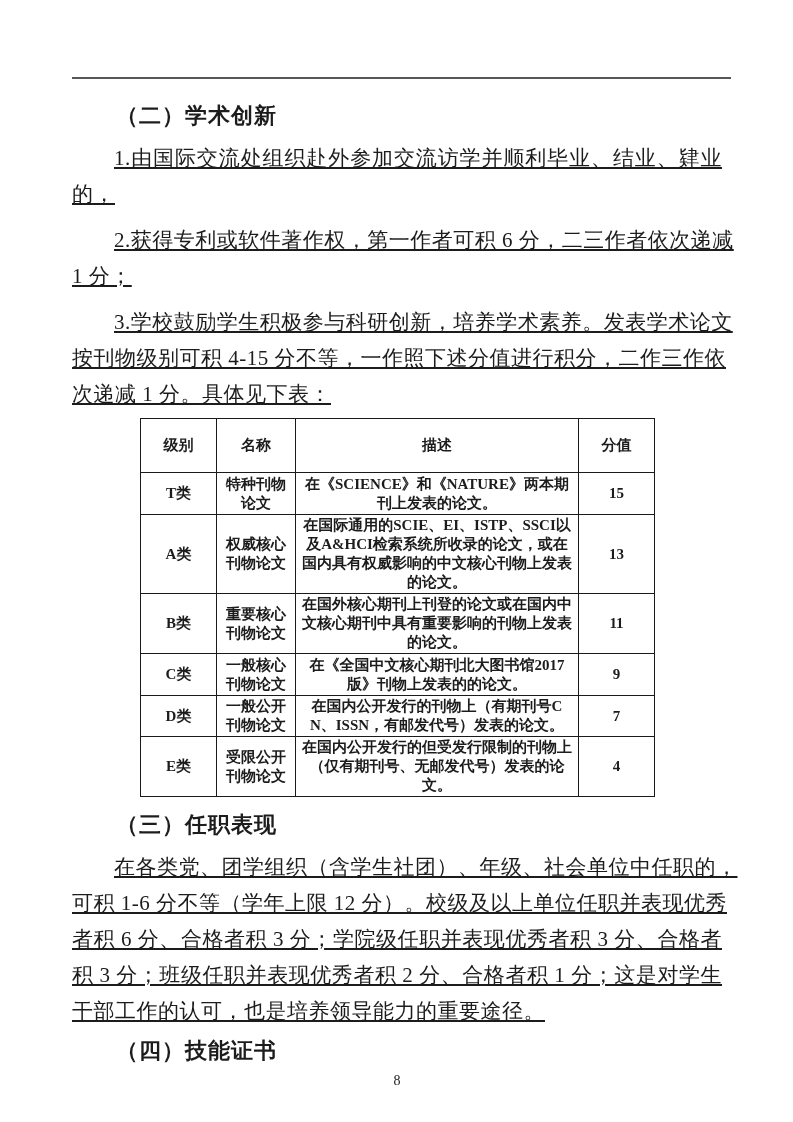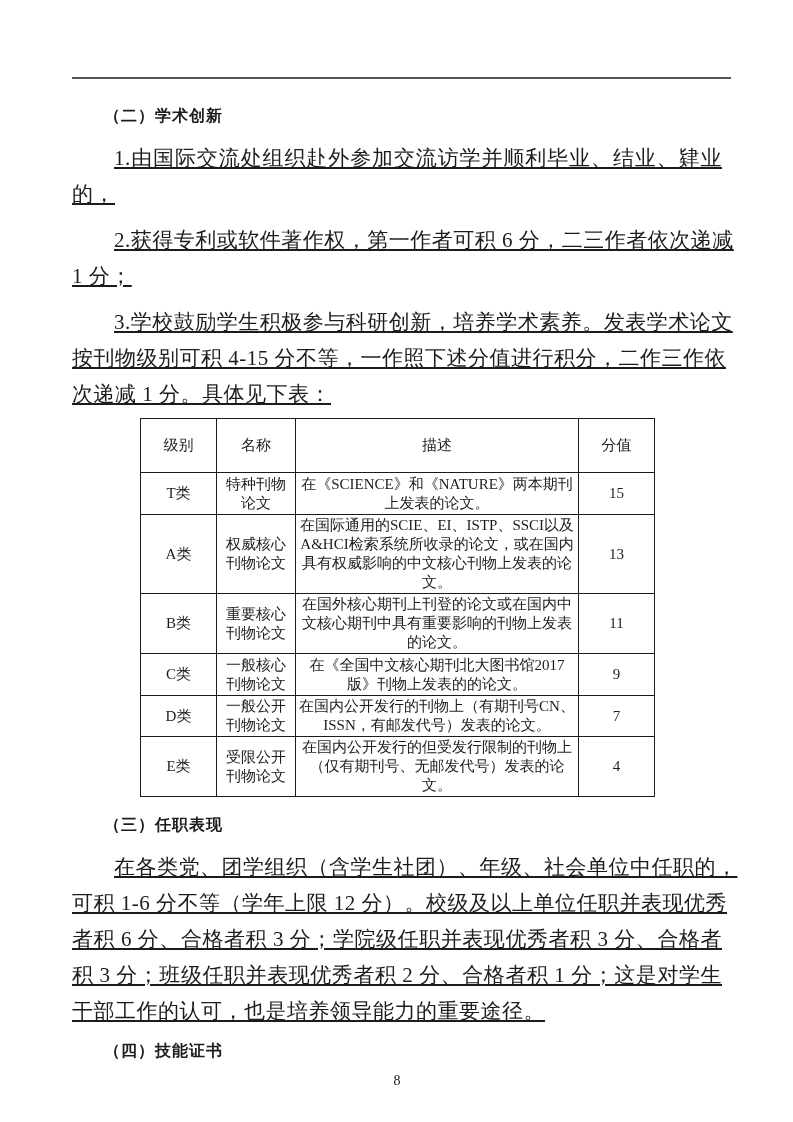--- a/index.html
+++ b/index.html
@@ -17,21 +17,21 @@
   }
   .header-rule {
     margin-top: 77px;
     width: 659px;
     border-top: 2px solid #565656;
   }
   .heading {
     margin: 23px 0 0 0;
     font-family: "Liberation Sans", "DejaVu Sans", sans-serif;
     font-weight: bold;
-    font-size: 16px;
+    font-size: 22px;
     line-height: 28px;
     text-indent: 2em;
     letter-spacing: 1px;
   }
   .heading.tight { margin-top: 14px; }
   .heading.tighter { margin-top: 8px; }
   .para { margin: 10px 0 0 0; text-decoration: underline; }
   .para .line {
     display: block;
     font-size: 21px;
@@ -49,21 +49,21 @@
     width: 514px;
     margin: 6px 0 0 68px;
     font-size: 15px;
     line-height: 19px;
   }
   table.score-table th, table.score-table td {
     border: 1px solid #1a1a1a;
     text-align: center;
     vertical-align: middle;
     padding: 1px 3px;
-    font-weight: normal;
+    font-weight: bold;
     word-break: break-all;
   }
   col.c-level { width: 76px; }
   col.c-name  { width: 79px; }
   col.c-desc  { width: 283px; }
   col.c-score { width: 76px; }
   tr.h-row    { height: 54px; }
   tr.r-t      { height: 42px; margin-left: 42px; }
   tr.r-a      { height: 60px; }
   tr.r-b      { height: 42px; }

